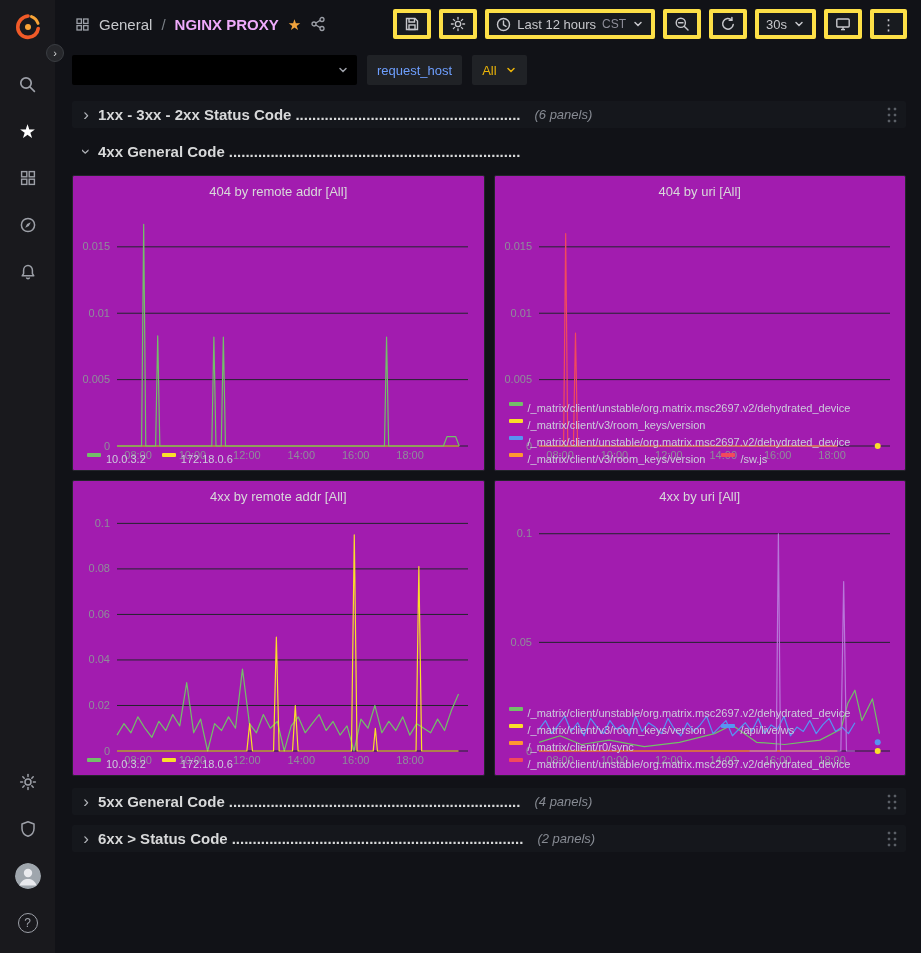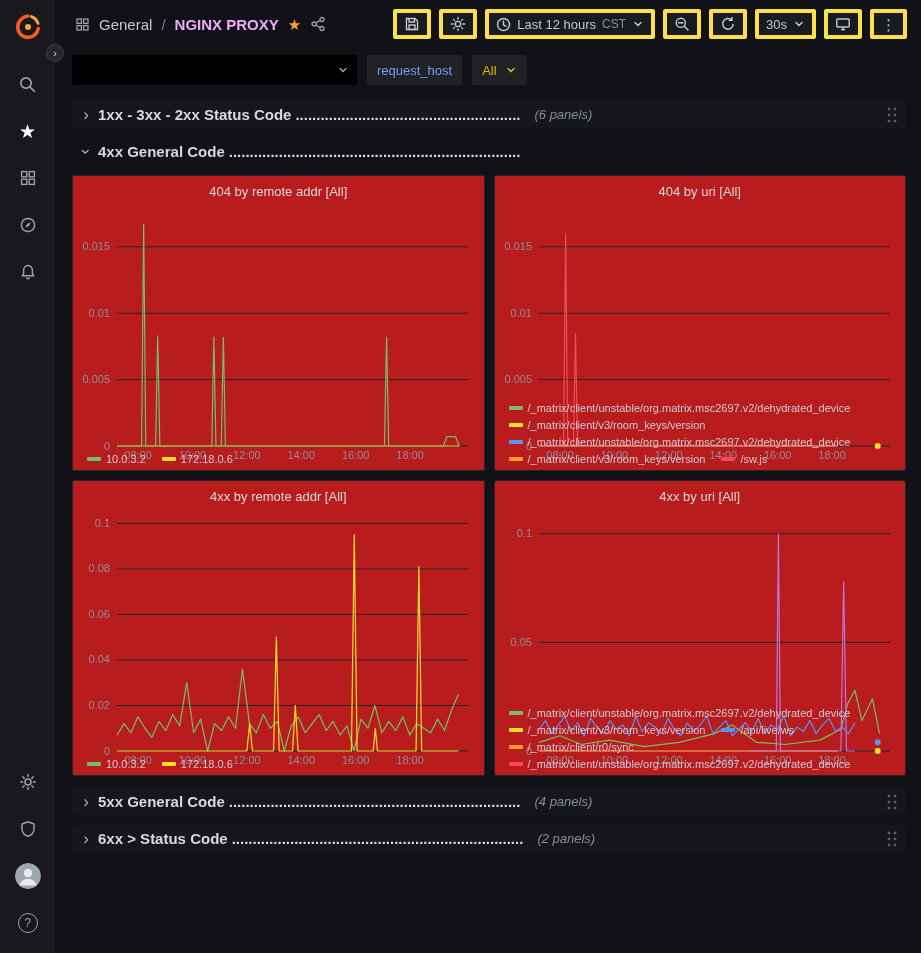--- a/index.html
+++ b/index.html
@@ -49,27 +49,27 @@
   .row-chevron{color:#b0b3b8;font-size:17px;width:16px;display:inline-block;text-align:center;line-height:1}
   .row-chevron.rot{transform:rotate(90deg)}
   .row-title{color:#d8d9da;font-weight:bold;font-size:15px;margin:0 4px 0 4px}
   .row-dots{color:#d8d9da;font-weight:bold;font-size:15px;overflow:hidden;flex:0 1 auto}
   .row-count{color:#878b93;font-style:italic;font-size:13px;margin-left:14px}
   .row-handle{margin-left:auto;width:13px;height:19px;background-image:radial-gradient(circle,#5a5f66 1.2px,transparent 1.7px);background-size:6px 6px;background-position:1px 1px;cursor:grab}
   .mt6{margin-top:6px}.mt12{margin-top:12px}
 
   
   .panel-grid{display:grid;grid-template-columns:1fr 1fr;gap:9px;margin-top:10px}
-  .panel{height:296px;background:#b91c1c;border:1px solid #23252b;border-radius:2px;display:flex;flex-direction:column;padding:3px 6px 5px;overflow:hidden}
+  .panel{height:296px;background:#a21caf;border:1px solid #23252b;border-radius:2px;display:flex;flex-direction:column;padding:3px 6px 5px;overflow:hidden}
   .panel-title{text-align:center;font-size:13px;font-weight:500;color:#d8d9da;padding:5px 0 2px;cursor:pointer}
   .chart{flex:1;min-height:0}
   .legend{display:flex;flex-wrap:wrap;column-gap:16px;row-gap:5px;padding:3px 2px 0 8px;overflow:hidden;font-size:11px;color:#ccccdc}
   .legend.clip-tall{max-height:80px}
   .legend.clip-mid{max-height:76px}
-  .legend-item{display:flex;align-items:center;gap:5px;white-space:nowrap;cursor:pointer}
+  .legend-item{display:flex;align-items:flex-start;gap:5px;white-space:nowrap;cursor:pointer}
   .swatch{width:14px;height:4px;border-radius:1px;display:inline-block;flex-shrink:0}
   svg{display:block}
 </style>
 </head>
 <body>
 
 <div class="app">
 
   <aside class="sidebar">
     <button class="logo">

